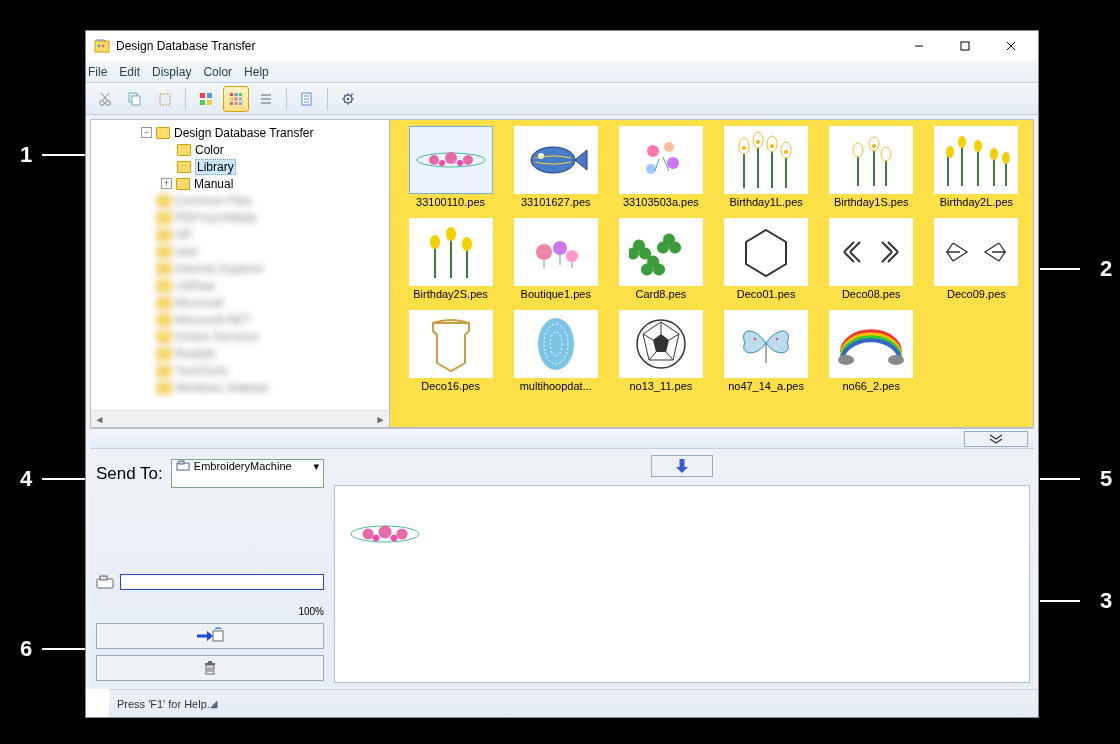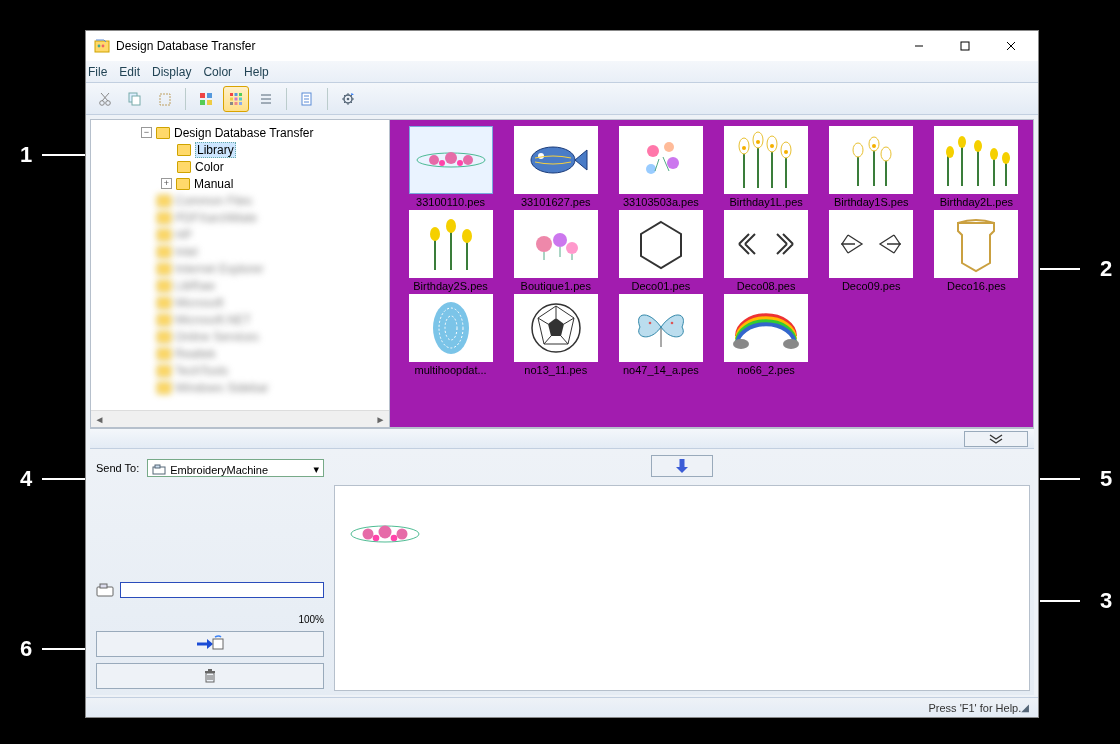--- a/index.html
+++ b/index.html
@@ -81,24 +81,24 @@
   .expander { width:11px; height:11px; border:1px solid #999; font-size:9px; line-height:9px; text-align:center; color:#555; background:#fff; }
   .blurred { filter: blur(3px); color:#888; }
   .hscroll {
     height:17px; background:#f0f0f0; display:flex; align-items:center;
     border-top:1px solid #ddd;
   }
   .hscroll .arrow { width:17px; height:17px; display:flex; align-items:center; justify-content:center; font-size:10px; color:#666; }
 
   .thumbs-pane {
     flex:1; border:1px solid #b6c0cc; border-left:none;
-    overflow:auto; background:#a21caf; padding:6px 6px 6px 10px;
+    overflow:auto; background:#fde047; padding:6px 6px 6px 10px;
     display:grid;
     grid-template-columns: repeat(6, 1fr);
-    gap: 2px 4px;
+    gap: 10px 4px;
     align-content:start;
   }
   .thumb {
     display:flex; flex-direction:column; align-items:center;
   }
   .thumb .pic {
     width: 84px; height: 68px; background:#fff;
     display:flex; align-items:center; justify-content:center;
   }
   .thumb.selected .pic { border:1px solid #7aa9de; background:#eaf3ff; }
@@ -121,22 +121,22 @@
   .lower {
     flex:1; display:flex;
     background: linear-gradient(#eef2f7,#e5ecf4);
     margin: 0 4px 2px 4px;
   }
   .lower-left {
     width:240px; padding:10px 6px 6px 6px; display:flex; flex-direction:column;
   }
   .sendto-row { display:flex; align-items:center; gap:8px; margin-bottom:6px; }
   .dropdown {
-    flex:1; height:18px; border:1px solid #7a8; background:#fff;
-    display:flex; align-items:flex-end; padding:0 4px; justify-content:space-between;
+    flex:1; height:29px; border:1px solid #7a8; background:#fff;
+    display:flex; align-items:flex-start; padding:0 4px; justify-content:space-between;
     font-size:11px;
   }
   .progress-area { margin-top: auto; }
   .progress-row { display:flex; align-items:center; gap:6px; }
   .progress-bar { flex:1; height:16px; border:1px solid #2a4cbb; background:#fff; }
   .pct { text-align:right; font-size:10px; margin-top:16px; }
   .bigbtn {
     height:26px; margin-top:6px; border:1px solid #9ab; background:#eef2f7;
     display:flex; align-items:center; justify-content:center;
   }
@@ -148,25 +148,26 @@
     display:flex; align-items:center; justify-content:center; margin-bottom:8px;
   }
   .queue {
     flex:1; border:1px solid #b6c0cc; background:#fff;
     padding:8px; display:flex; gap:8px; align-items:flex-start;
   }
   .queue .pic { width:84px; height:80px; border:none; background:#fff;
     display:flex; align-items:center; justify-content:center; }
 
   .statusbar {
-    height:20px; border-top:1px solid #c2cfe0;
+    height:28px; border-top:1px solid #c2cfe0;
     background: linear-gradient(#eef2f7,#e3ebf5);
     display:flex; align-items:center; padding:0 8px;
     font-size:11px; color:#333;
-    justify-content:flex-end;
+    justify-content:flex-start;
+    margin-left:23px;
   }
   .grip { font-size:10px; color:#567; letter-spacing:1px; }
 
   
   .callout {
     position:absolute; color:#fff; font-size:22px; font-weight:bold;
     display:flex; align-items:center;
   }
   .callout .line { height:2px; background:#fff; }
   .callout.left .line { margin-left:10px; }
@@ -314,27 +315,27 @@
   <div class="body">
 
     <div class="upper">
       <div class="tree-pane">
         <div class="tree">
           <div class="tree-row" style="padding-left:44px;">
             <span class="expander">−</span>
             <span class="folder-ico"></span>
             <span class="label">Design Database Transfer</span>
           </div>
+          <div class="tree-row" style="padding-left:80px;">
+            <span class="folder-ico"></span>
+            <span class="label">Color</span>
+          </div>
           <div class="tree-row selected" style="padding-left:80px;">
             <span class="folder-ico"></span>
             <span class="label">Library</span>
-          </div>
-          <div class="tree-row" style="padding-left:80px;">
-            <span class="folder-ico"></span>
-            <span class="label">Color</span>
           </div>
           <div class="tree-row" style="padding-left:64px;">
             <span class="expander">+</span>
             <span class="folder-ico"></span>
             <span class="label">Manual</span>
           </div>
 
           <div class="tree-row blurred" style="padding-left:60px;">
               <span class="folder-ico"></span>
               <span>Common Files</span>
@@ -488,20 +489,38 @@
                 <circle cx="20" cy="22" r="8" fill="#e8a"></circle>
                 <circle cx="36" cy="18" r="7" fill="#c7e"></circle>
                 <circle cx="48" cy="26" r="6" fill="#f9c"></circle>
                 <path d="M20 30v8M36 25v10M48 32v6" stroke="#5a8"></path>
               </svg>
             </div>
           <div class="fname">Boutique1.pes</div>
         </div>
         <div class="thumb">
           <div class="pic">
+              <svg width="64" height="52">
+                <g fill="#3a9d3a">
+                  <path d="M16 20a6 6 0 1 1 0-1z"></path>
+                  <path d="M10 28a6 6 0 1 1 0-1z"></path>
+                  <path d="M22 28a6 6 0 1 1 0-1z"></path>
+                  <path d="M46 14a6 6 0 1 1 0-1z"></path>
+                  <path d="M40 22a6 6 0 1 1 0-1z"></path>
+                  <path d="M52 22a6 6 0 1 1 0-1z"></path>
+                  <path d="M30 36a6 6 0 1 1 0-1z"></path>
+                  <path d="M24 44a6 6 0 1 1 0-1z"></path>
+                  <path d="M36 44a6 6 0 1 1 0-1z"></path>
+                </g>
+              </svg>
+            </div>
+          <div class="fname">Card8.pes</div>
+        </div>
+        <div class="thumb">
+          <div class="pic">
               <svg width="56" height="56">
                 <polygon points="28,6 48,18 48,40 28,52 8,40 8,18" fill="none" stroke="#333" stroke-width="2"></polygon>
               </svg>
             </div>
           <div class="fname">Deco01.pes</div>
         </div>
         <div class="thumb">
           <div class="pic">
               <svg width="70" height="36">
                 <path d="M8 18l10-10M8 18l10 10M14 18l10-10M14 18l10 10" stroke="#333" stroke-width="2" fill="none"></path>
@@ -584,21 +603,21 @@
       <div class="expand-btn">
         <svg width="16" height="10">
             <path d="M2 1l6 4l6-4M2 5l6 4l6-4" stroke="#333" fill="none" stroke-width="1.4"></path>
           </svg>
       </div>
     </div>
 
     <div class="lower">
       <div class="lower-left">
         <div class="sendto-row">
-          <span style="font-size:11px;">Send To:</span>
+          <span style="font-size:17px;">Send To:</span>
           <div class="dropdown">
             <span style="display:flex;align-items:center;gap:4px;">
               <svg width="14" height="12">
                   <rect x="1" y="3" width="12" height="7" fill="#fff" stroke="#567"></rect>
                   <rect x="3" y="1" width="5" height="3" fill="#cde" stroke="#567"></rect>
                 </svg>
               <span>EmbroideryMachine</span>
             </span>
             <span>▾</span>
           </div>

